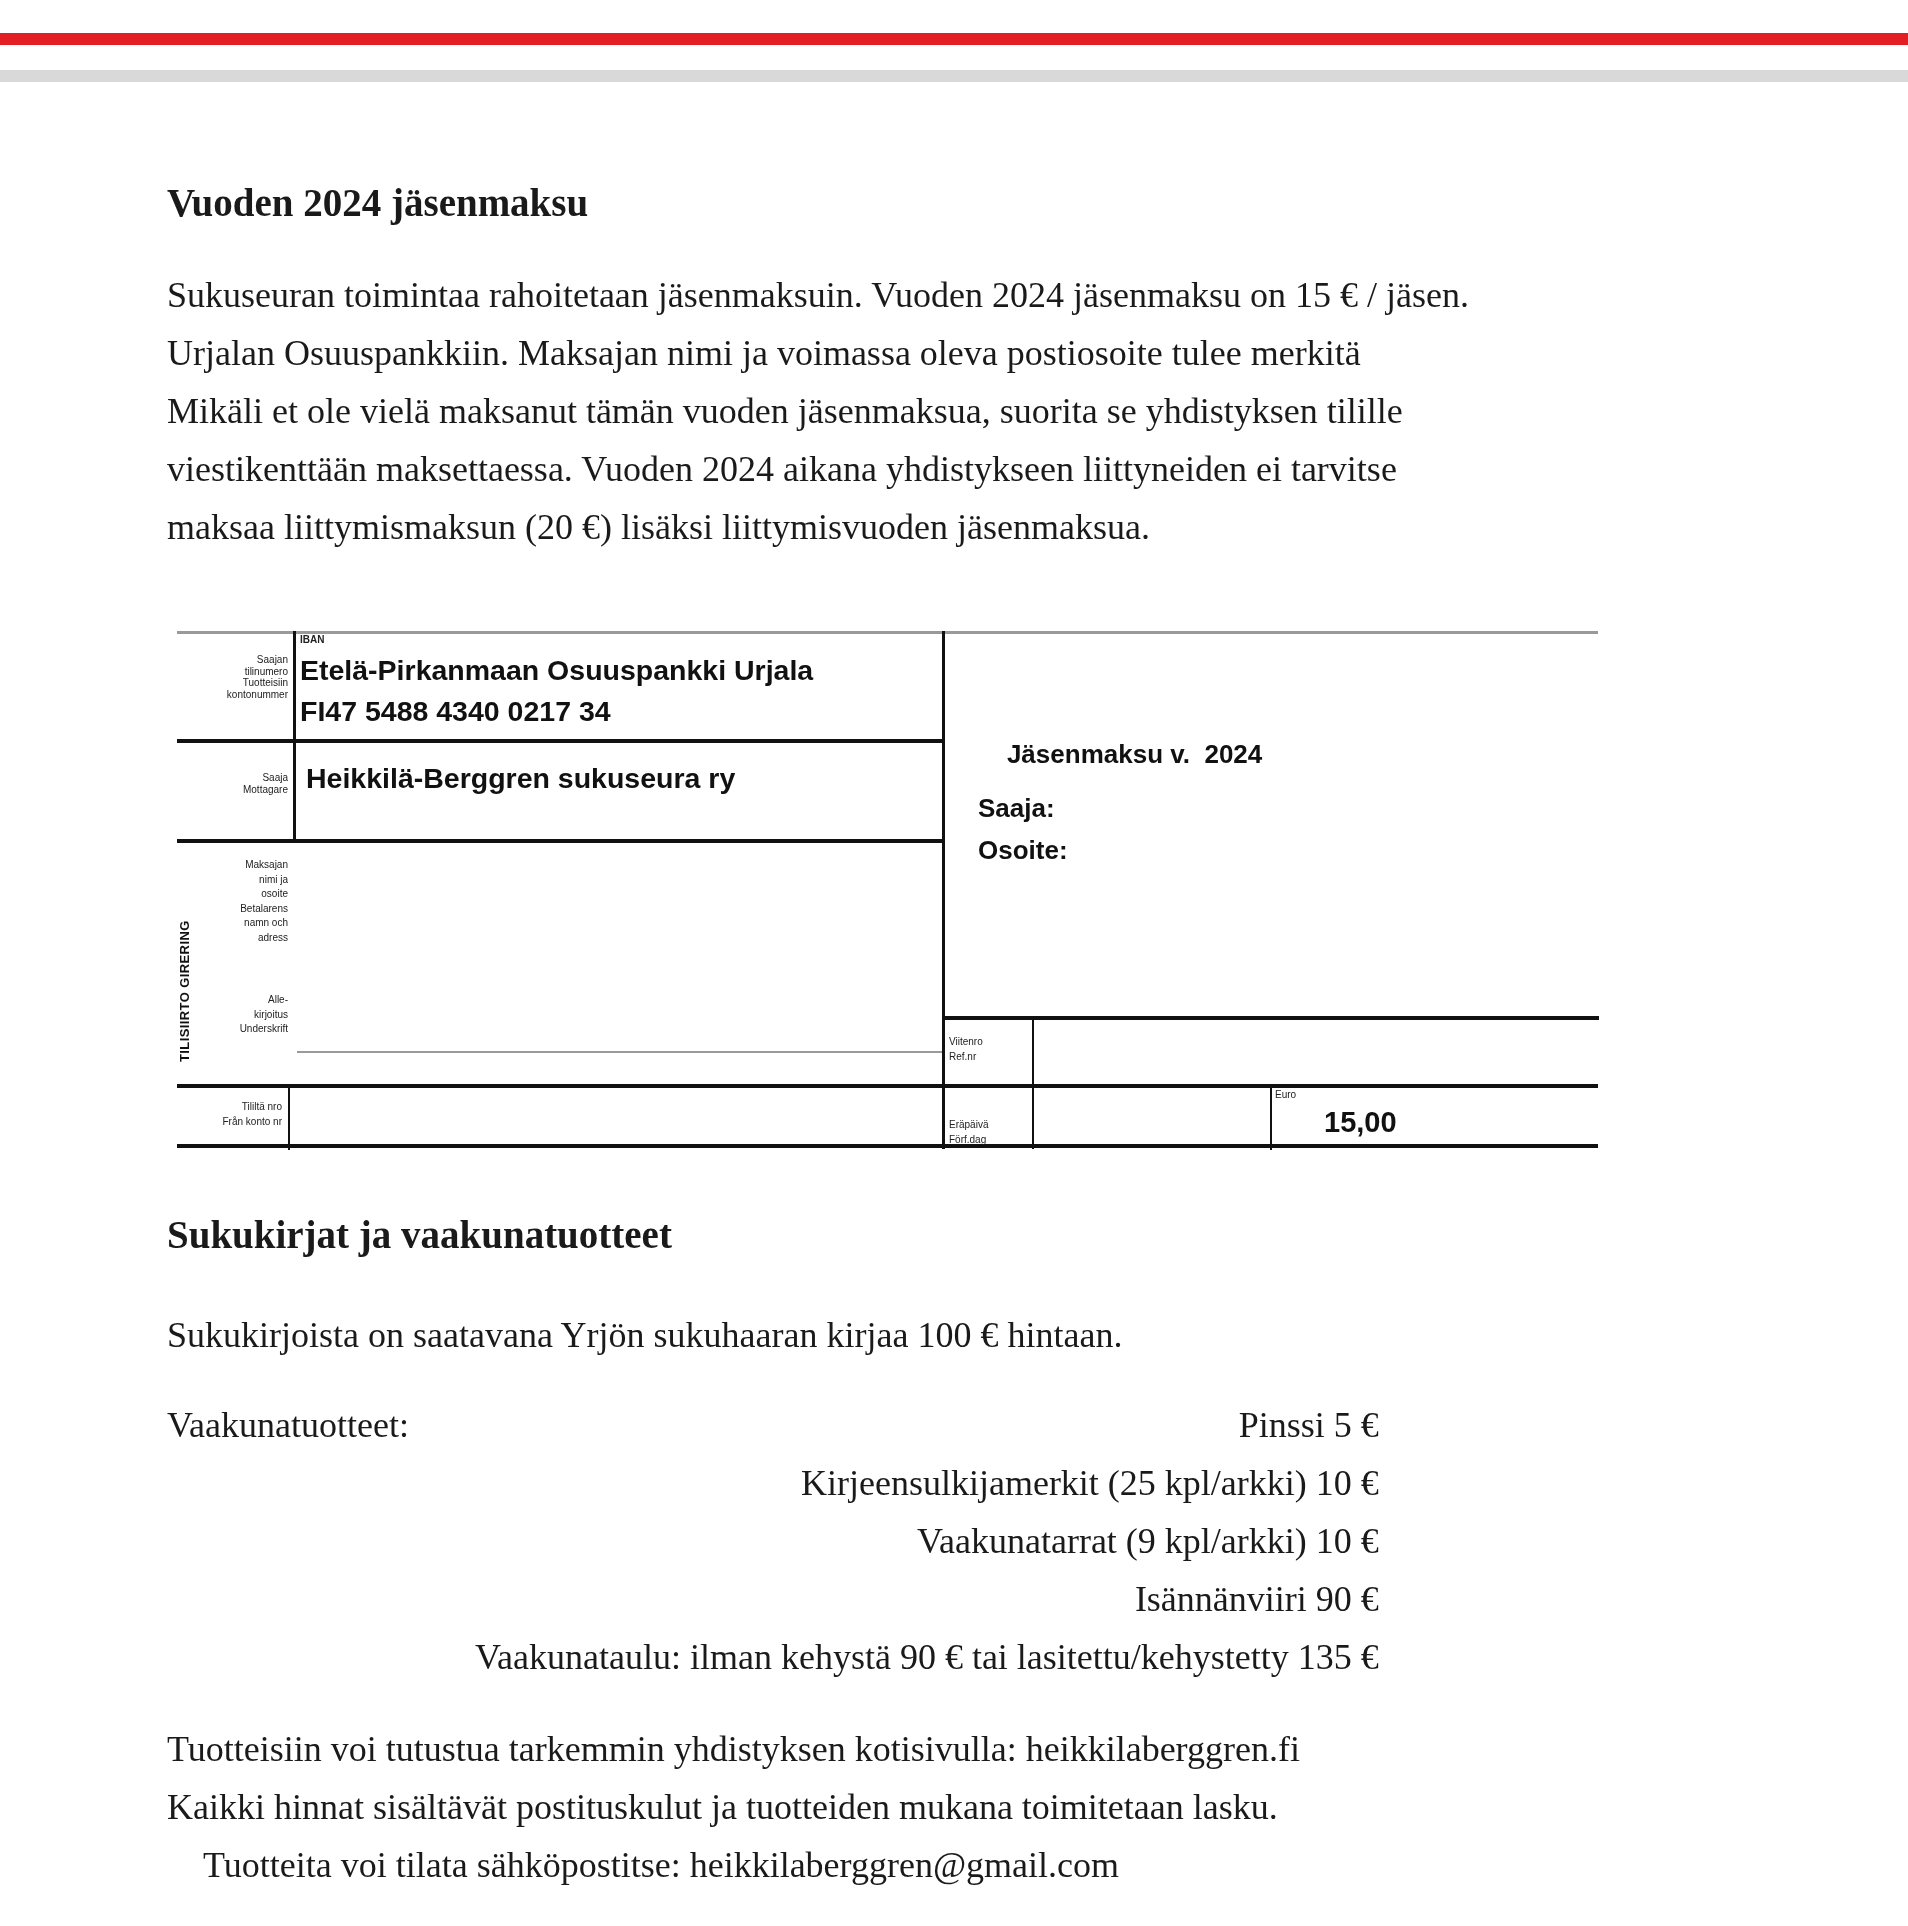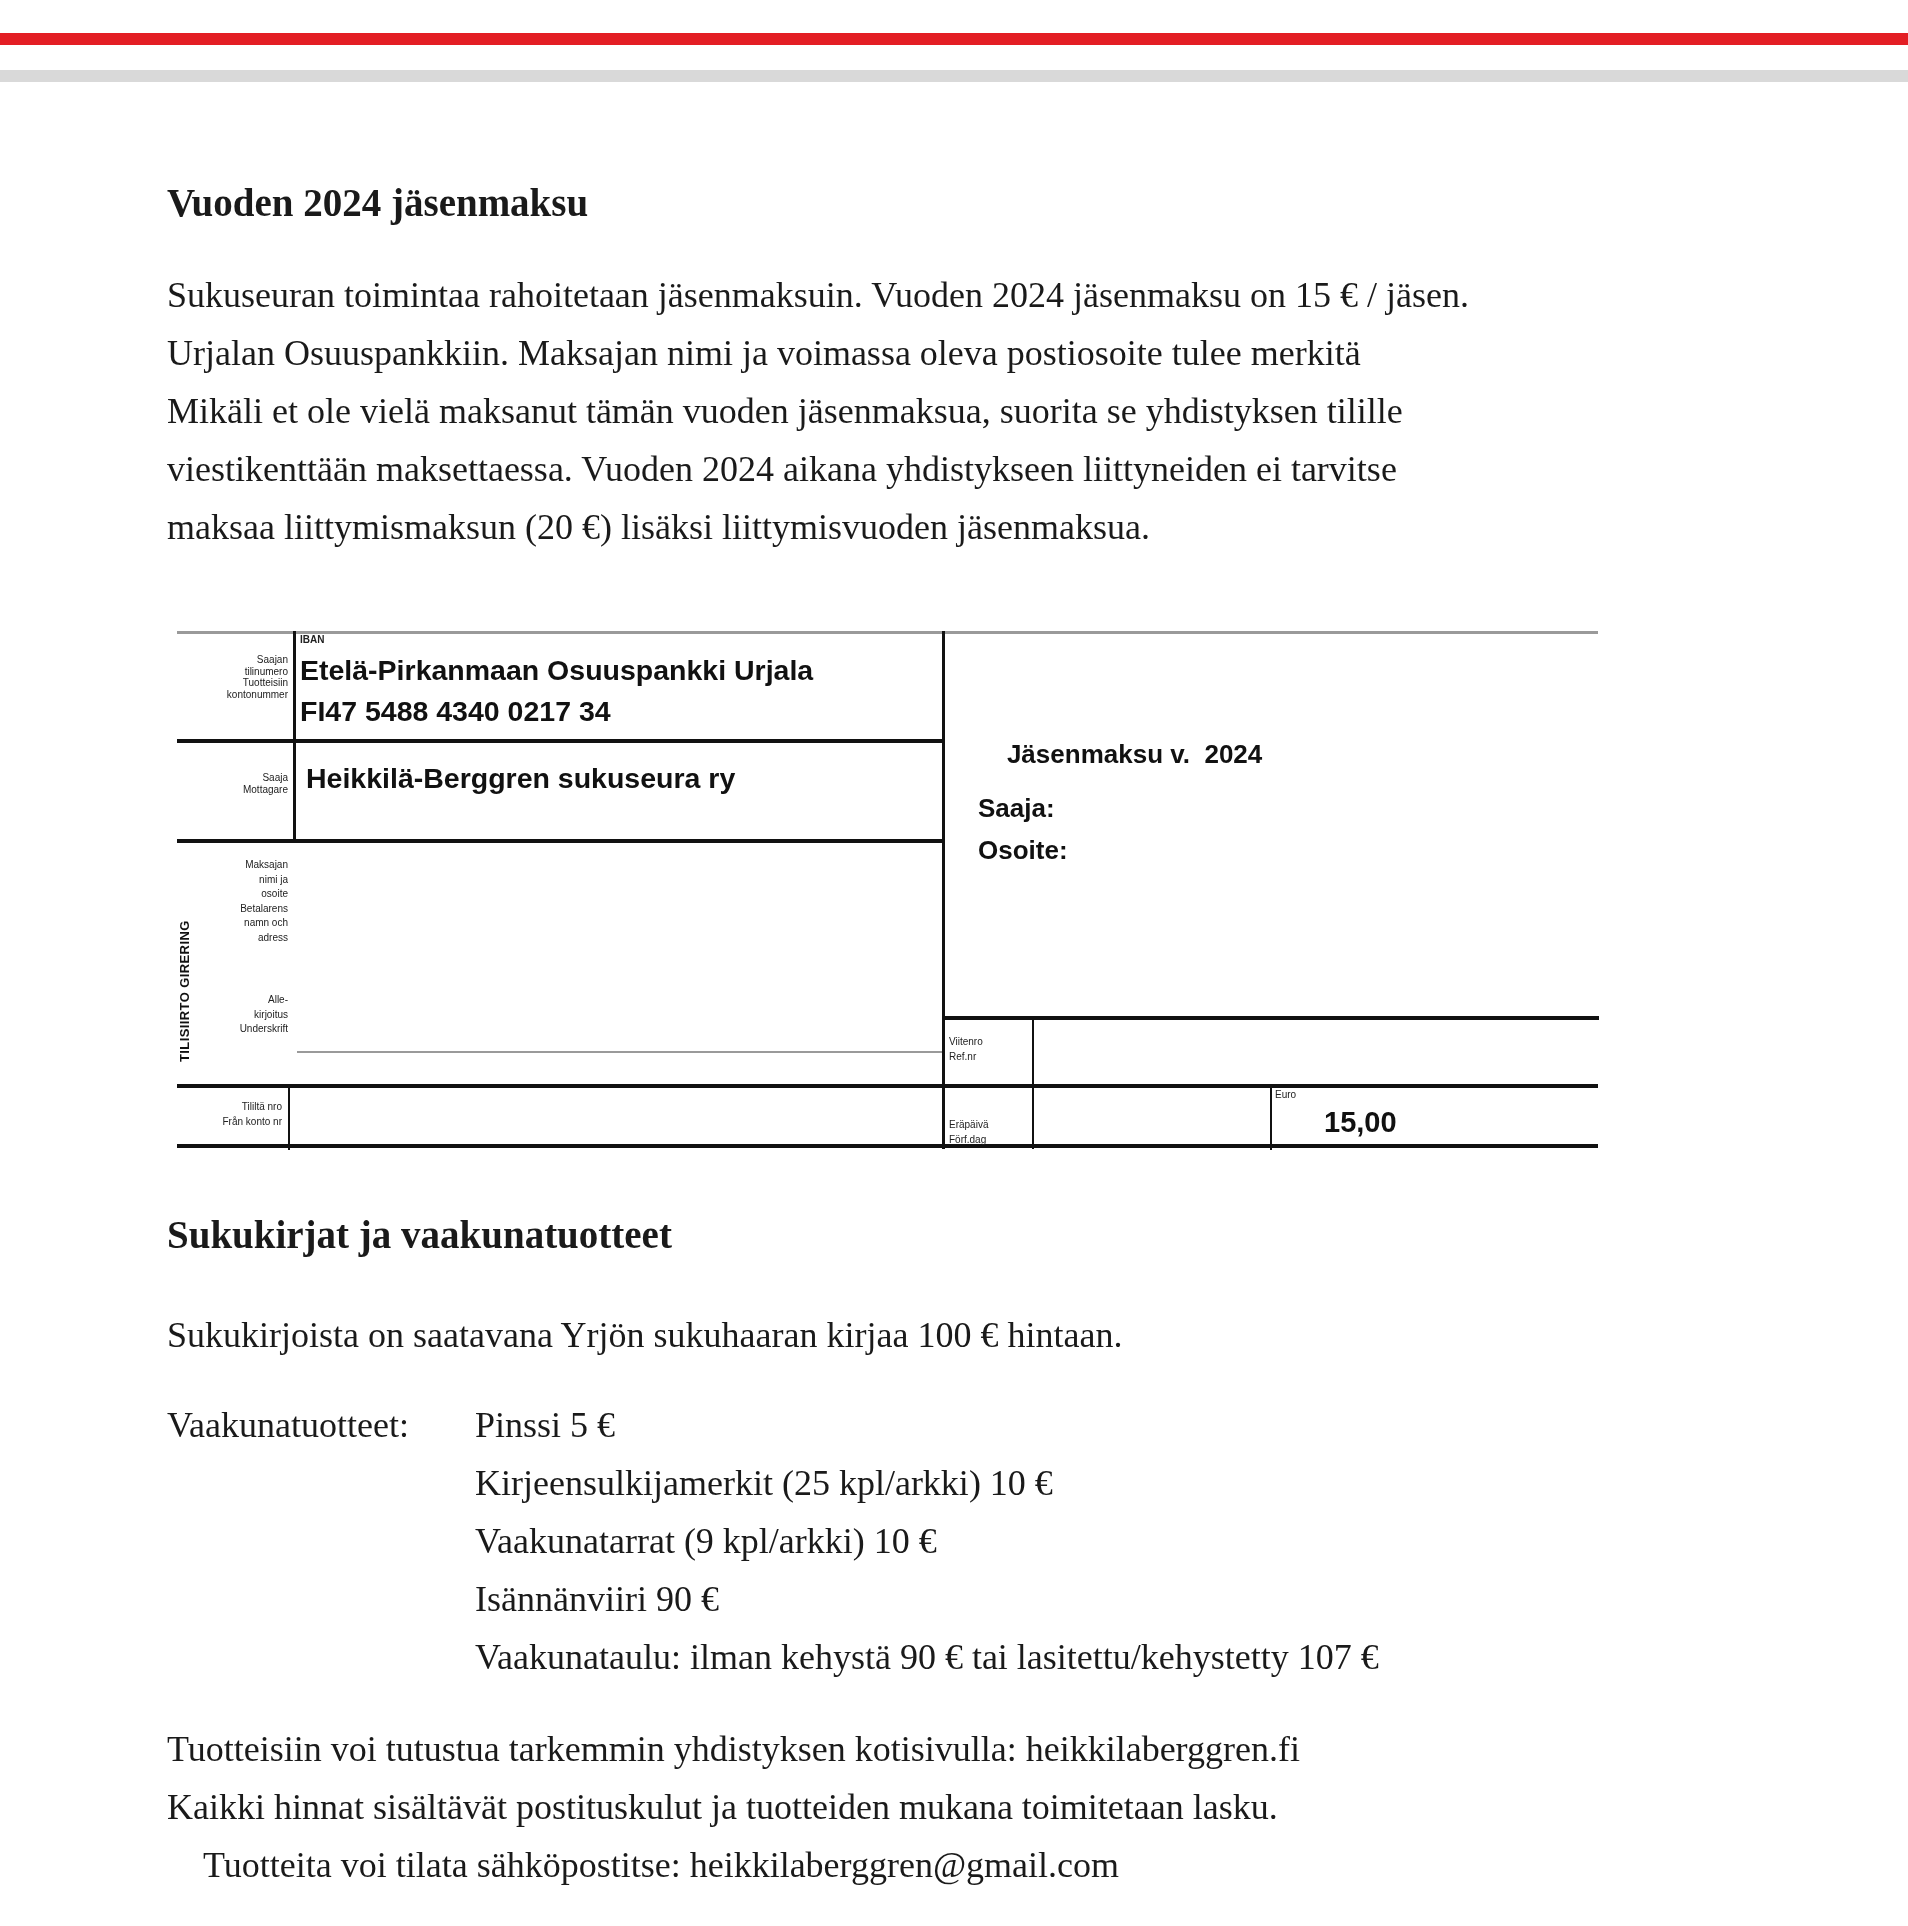--- a/index.html
+++ b/index.html
@@ -111,26 +111,26 @@
     <div>Förf.dag</div>
   </div>
   <div class="smallL" style="left:1098px;top:458px;">Euro</div>
   <div class="big" style="left:1147px;top:475px;font-size:29px;">15,00</div>
 </div>
 
 <div class="abs h" style="left:167px;top:1212px;">Sukukirjat ja vaakunatuotteet</div>
 <div class="abs p" style="left:167px;top:1306px;">Sukukirjoista on saatavana Yrjön sukuhaaran kirjaa 100 € hintaan.</div>
 
 <div class="abs p" style="left:167px;top:1396px;">Vaakunatuotteet:</div>
-<div style="position:absolute;left:475px;top:1396px;">
+<div style="position:absolute;left:475px;top:1396px;text-align:right;">
   <div class="p" style="white-space:nowrap;">Pinssi 5 €</div>
   <div class="p" style="white-space:nowrap;">Kirjeensulkijamerkit (25 kpl/arkki) 10 €</div>
   <div class="p" style="white-space:nowrap;">Vaakunatarrat (9 kpl/arkki) 10 €</div>
   <div class="p" style="white-space:nowrap;">Isännänviiri 90 €</div>
-  <div class="p" style="white-space:nowrap;">Vaakunataulu: ilman kehystä 90 € tai lasitettu/kehystetty 107 €</div>
+  <div class="p" style="white-space:nowrap;">Vaakunataulu: ilman kehystä 90 € tai lasitettu/kehystetty 135 €</div>
 </div>
 
 <div style="position:absolute;left:167px;top:1720px;">
   <div class="p" style="white-space:nowrap;">Tuotteisiin voi tutustua tarkemmin yhdistyksen kotisivulla: heikkilaberggren.fi</div>
   <div class="p" style="white-space:nowrap;">Kaikki hinnat sisältävät postituskulut ja tuotteiden mukana toimitetaan lasku.</div>
   <div class="p" style="white-space:nowrap;margin-left:36px;">Tuotteita voi tilata sähköpostitse: heikkilaberggren@gmail.com</div>
 </div>
 
 <div style="position:absolute;left:188px;top:2489px;height:39px;">
   

